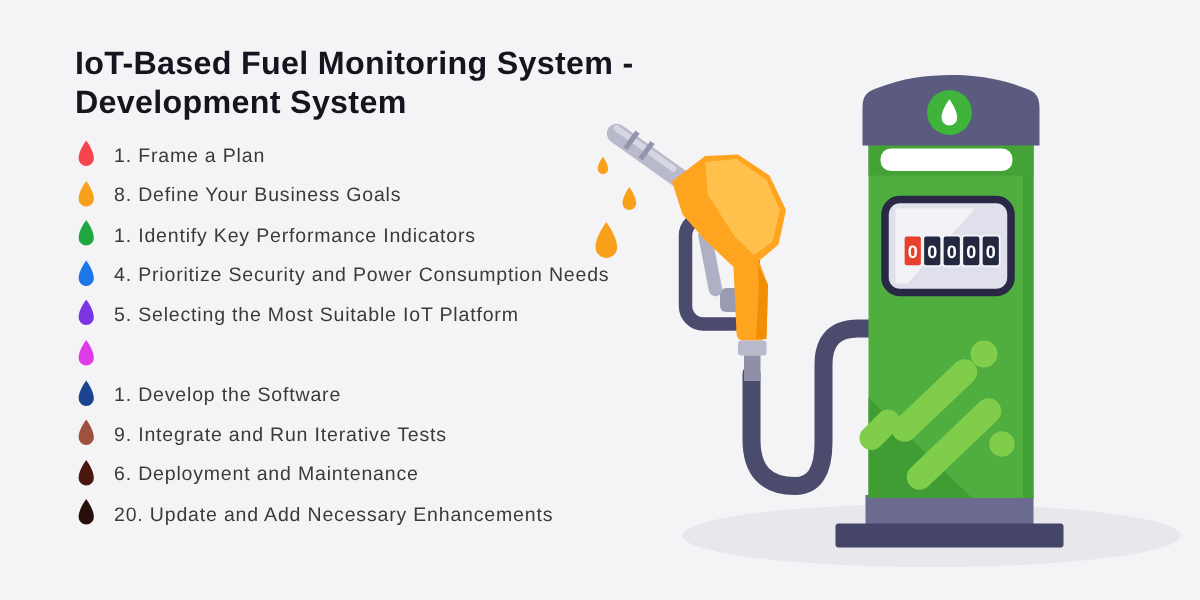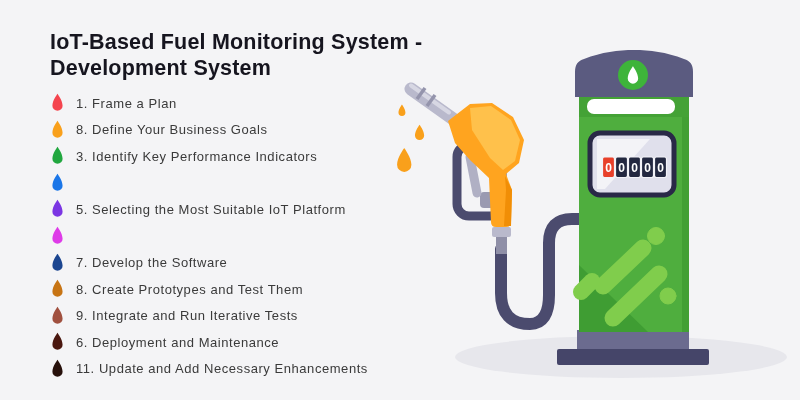--- a/index.html
+++ b/index.html
@@ -46,67 +46,62 @@
   <li>
     <svg class="drop-icon" viewBox="0 0 16 22" style="color: rgb(249, 160, 27);">
         <path fill="currentColor" d="M8 .8 C8 .8 2.4 8.2 2.4 13.9 a5.6 5.6 0 0 0 11.2 0 C13.6 8.2 8 .8 8 .8 Z"></path>
       </svg>
     <span class="step-label">8. Define Your Business Goals</span>
   </li>
   <li>
     <svg class="drop-icon" viewBox="0 0 16 22" style="color: rgb(33, 167, 63);">
         <path fill="currentColor" d="M8 .8 C8 .8 2.4 8.2 2.4 13.9 a5.6 5.6 0 0 0 11.2 0 C13.6 8.2 8 .8 8 .8 Z"></path>
       </svg>
-    <span class="step-label">3. Identify Key Performance Indicators</span>
+    <span class="step-label">1. Identify Key Performance Indicators</span>
   </li>
   <li>
     <svg class="drop-icon" viewBox="0 0 16 22" style="color: rgb(27, 118, 232);">
         <path fill="currentColor" d="M8 .8 C8 .8 2.4 8.2 2.4 13.9 a5.6 5.6 0 0 0 11.2 0 C13.6 8.2 8 .8 8 .8 Z"></path>
       </svg>
+    <span class="step-label">4. Prioritize Security and Power Consumption Needs</span>
   </li>
   <li>
     <svg class="drop-icon" viewBox="0 0 16 22" style="color: rgb(123, 53, 227);">
         <path fill="currentColor" d="M8 .8 C8 .8 2.4 8.2 2.4 13.9 a5.6 5.6 0 0 0 11.2 0 C13.6 8.2 8 .8 8 .8 Z"></path>
       </svg>
     <span class="step-label">5. Selecting the Most Suitable IoT Platform</span>
   </li>
   <li>
     <svg class="drop-icon" viewBox="0 0 16 22" style="color: rgb(222, 59, 232);">
         <path fill="currentColor" d="M8 .8 C8 .8 2.4 8.2 2.4 13.9 a5.6 5.6 0 0 0 11.2 0 C13.6 8.2 8 .8 8 .8 Z"></path>
       </svg>
   </li>
   <li>
     <svg class="drop-icon" viewBox="0 0 16 22" style="color: rgb(27, 69, 144);">
         <path fill="currentColor" d="M8 .8 C8 .8 2.4 8.2 2.4 13.9 a5.6 5.6 0 0 0 11.2 0 C13.6 8.2 8 .8 8 .8 Z"></path>
       </svg>
-    <span class="step-label">7. Develop the Software</span>
-  </li>
-  <li>
-    <svg class="drop-icon" viewBox="0 0 16 22" style="color: rgb(199, 116, 20);">
-        <path fill="currentColor" d="M8 .8 C8 .8 2.4 8.2 2.4 13.9 a5.6 5.6 0 0 0 11.2 0 C13.6 8.2 8 .8 8 .8 Z"></path>
-      </svg>
-    <span class="step-label">8. Create Prototypes and Test Them</span>
+    <span class="step-label">1. Develop the Software</span>
   </li>
   <li>
     <svg class="drop-icon" viewBox="0 0 16 22" style="color: rgb(160, 80, 63);">
         <path fill="currentColor" d="M8 .8 C8 .8 2.4 8.2 2.4 13.9 a5.6 5.6 0 0 0 11.2 0 C13.6 8.2 8 .8 8 .8 Z"></path>
       </svg>
     <span class="step-label">9. Integrate and Run Iterative Tests</span>
   </li>
   <li>
     <svg class="drop-icon" viewBox="0 0 16 22" style="color: rgb(74, 23, 15);">
         <path fill="currentColor" d="M8 .8 C8 .8 2.4 8.2 2.4 13.9 a5.6 5.6 0 0 0 11.2 0 C13.6 8.2 8 .8 8 .8 Z"></path>
       </svg>
     <span class="step-label">6. Deployment and Maintenance</span>
   </li>
   <li>
     <svg class="drop-icon" viewBox="0 0 16 22" style="color: rgb(39, 16, 11);">
         <path fill="currentColor" d="M8 .8 C8 .8 2.4 8.2 2.4 13.9 a5.6 5.6 0 0 0 11.2 0 C13.6 8.2 8 .8 8 .8 Z"></path>
       </svg>
-    <span class="step-label">11. Update and Add Necessary Enhancements</span>
+    <span class="step-label">20. Update and Add Necessary Enhancements</span>
   </li>
 </ul>
 
 <svg class="scene" width="800" height="400" viewBox="0 0 800 400">
 
   <ellipse cx="621" cy="357" rx="166" ry="21" fill="#E7E7EC"></ellipse>
 
   <path d="M 501 249 L 501 293 Q 501 324 530 324 Q 549 324 549 295 L 549 243 Q 549 219 572 219 L 582 219" fill="none" stroke-width="12" stroke-linecap="round" stroke="#4B4B6E"></path>
 
   <rect x="577" y="330" width="112" height="21" fill="#6B6B8F"></rect>

